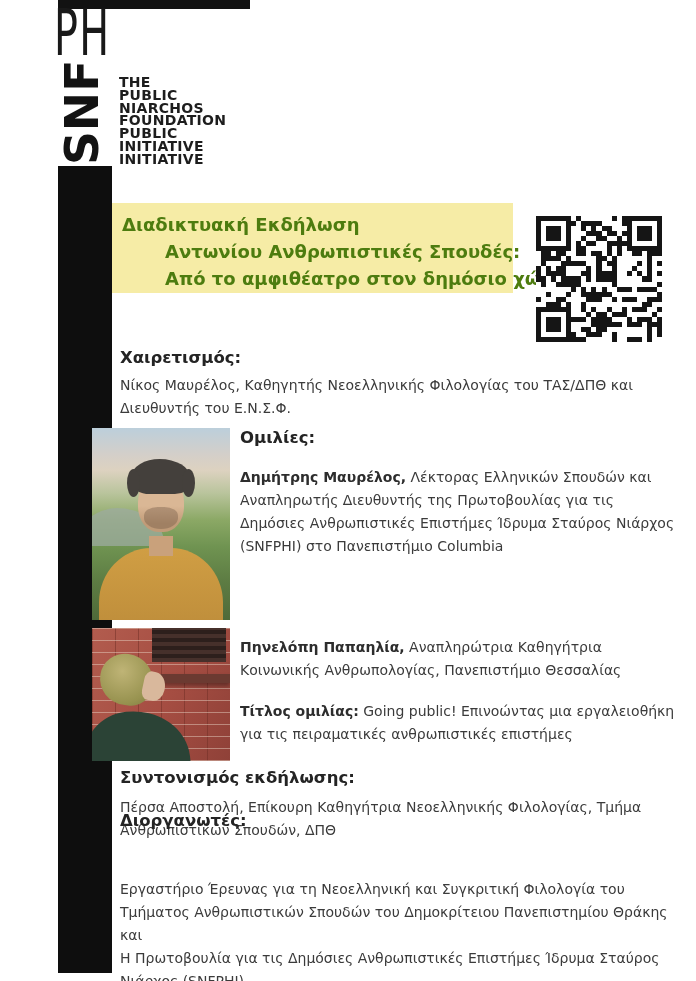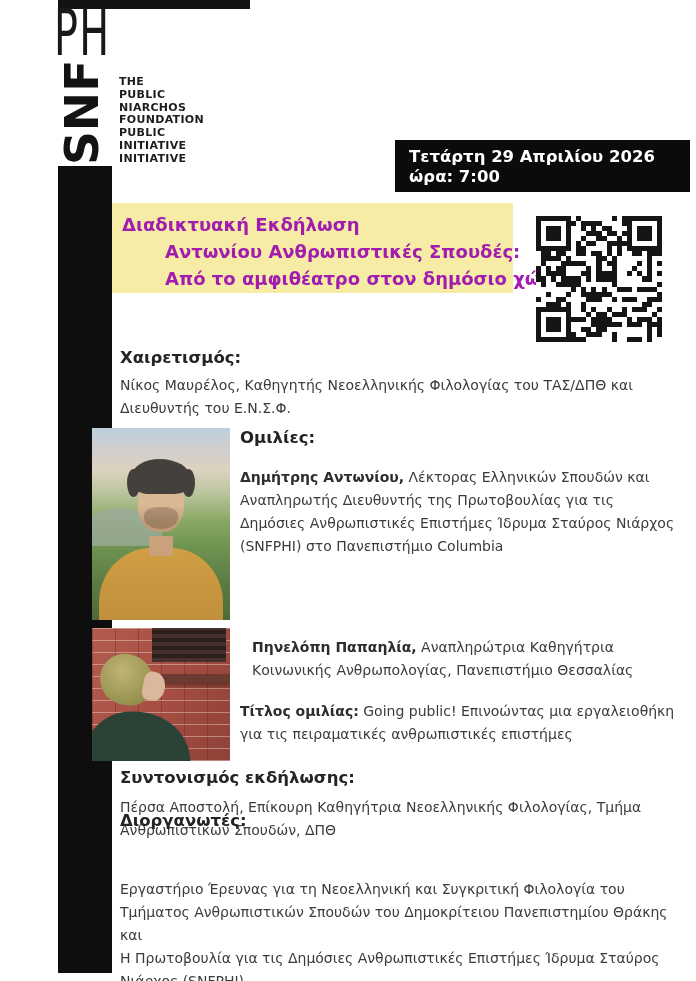--- a/index.html
+++ b/index.html
@@ -6,38 +6,38 @@
   body{font-family:"DejaVu Sans","Liberation Sans",sans-serif;}
   .poster{position:relative;width:696px;height:981px;background:#ffffff;overflow:hidden;margin:0 auto;}
 
   
   .logo-topbar{position:absolute;left:58px;top:0;width:192px;height:9px;background:#121212;}
   .logo-ph{position:absolute;left:54px;top:4px;font-size:64px;line-height:58px;font-weight:400;
            letter-spacing:2px;color:#191919;transform:scale(.62,1);transform-origin:top left;white-space:nowrap;}
   .logo-snf{position:absolute;left:56px;top:165px;width:100px;height:52px;transform:rotate(-90deg);
             transform-origin:0 0;font-size:47px;line-height:52px;font-weight:800;color:#131313;
             letter-spacing:0;text-align:center;white-space:nowrap;}
-  .logo-caption{position:absolute;left:119px;top:76px;font-size:11px;line-height:12.8px;
+  .logo-caption{position:absolute;left:119px;top:76px;font-size:14px;line-height:12.8px;
                 font-weight:700;letter-spacing:.3px;color:#1d1d1d;}
   .vbar{position:absolute;left:58px;top:166px;width:54px;height:807px;background:#0e0e0e;}
 
   
   .ensf{position:absolute;left:390px;top:47px;width:284px;height:72px;
         background:linear-gradient(180deg,#f8efcd 0%,#f3e6b4 55%,#eddca2 100%);
         text-align:right;padding:14px 12px 0 0;border-radius:2px;}
   .ensf .acr{font-size:21px;font-weight:700;letter-spacing:6px;line-height:25px;}
   .ensf .l{font-size:13.2px;font-weight:700;line-height:16px;}
 
   
   .date-box{position:absolute;left:395px;top:140px;width:281px;height:45px;background:#0b0b0b;
             color:#ffffff;padding:7px 0 0 14px;font-size:16.5px;font-weight:700;line-height:20px;}
 
   
   .title{position:absolute;left:112px;top:203px;width:401px;height:82px;padding-top:8px;}
-  .title .ln{font-size:18px;font-weight:700;line-height:27px;color:#a21caf;white-space:nowrap;}
+  .title .ln{font-size:18px;font-weight:700;line-height:27px;color:#4d7c0f;white-space:nowrap;}
   .title .i0{margin-left:10px;}
   .title .i1{margin-left:53px;}
 
   
   .qr{position:absolute;left:536px;top:216px;width:126px;height:126px;background:#ffffff;
       display:grid;grid-template-columns:repeat(25,1fr);grid-template-rows:repeat(25,1fr);}
   .qr > div{background:#151515;}
 
   
   .h{position:absolute;font-size:16.5px;font-weight:700;color:#242424;}
@@ -98,24 +98,20 @@
     <div>PUBLIC</div>
     <div>NIARCHOS</div>
     <div>FOUNDATION</div>
     <div>PUBLIC</div>
     <div>INITIATIVE</div>
     <div>INITIATIVE</div>
   </div>
   <div class="vbar"></div>
 
 
-  <div class="date-box">
-    <div>Τετάρτη 29 Απριλίου 2026</div>
-    <div>ώρα: 7:00</div>
-  </div>
 
   <div class="title" style="background:#f6eca6;">
     <div class="ln i0">Διαδικτυακή Εκδήλωση</div>
     <div class="ln i1">Αντωνίου Ανθρωπιστικές Σπουδές:</div>
     <div class="ln i1">Από το αμφιθέατρο στον δημόσιο χώρο</div>
   </div>
 
   <div class="qr" id="qr">
       <div style="grid-area: 1 / 1;"></div>
       <div style="grid-area: 1 / 2;"></div>
@@ -441,32 +437,32 @@
 
   <div class="photo p1">
     <div class="hillfar"></div>
     <div class="shirt"></div>
     <div class="neck"></div>
     <div class="head"></div>
     <div class="hair"></div>
   </div>
 
   <div class="p" style="left:240px;top:466px;width:436px;">
-    <span class="b">Δημήτρης Αντωνίου,</span><span> Λέκτορας Ελληνικών Σπουδών και Αναπληρωτής Διευθυντής της Πρωτοβουλίας για τις Δημόσιες Ανθρωπιστικές Επιστήμες Ίδρυμα Σταύρος Νιάρχος (SNFPHI) στο Πανεπιστήμιο Columbia</span>
+    <span class="b">Δημήτρης Μαυρέλος,</span><span> Λέκτορας Ελληνικών Σπουδών και Αναπληρωτής Διευθυντής της Πρωτοβουλίας για τις Δημόσιες Ανθρωπιστικές Επιστήμες Ίδρυμα Σταύρος Νιάρχος (SNFPHI) στο Πανεπιστήμιο Columbia</span>
   </div>
 
   <div class="photo p2">
     <div class="win"></div>
     <div class="sill"></div>
     <div class="body"></div>
     <div class="hair"></div>
     <div class="face"></div>
   </div>
 
-  <div class="p" style="left:252px;top:636px;width:440px;">
+  <div class="p" style="left:240px;top:636px;width:440px;">
     <span class="b">Πηνελόπη Παπαηλία,</span><span> Αναπληρώτρια Καθηγήτρια Κοινωνικής Ανθρωπολογίας, Πανεπιστήμιο Θεσσαλίας</span>
   </div>
   <div class="p" style="left:240px;top:700px;width:446px;">
     <span class="b">Τίτλος ομιλίας:</span><span> Going public! Επινοώντας μια εργαλειοθήκη για τις πειραματικές ανθρωπιστικές επιστήμες</span>
   </div>
 
   <div class="h" style="left:120px;top:768px;">Συντονισμός εκδήλωσης:</div>
   <div class="p" style="left:120px;top:796px;width:552px;">Πέρσα Αποστολή, Επίκουρη Καθηγήτρια Νεοελληνικής Φιλολογίας, Τμήμα Ανθρωπιστικών Σπουδών, ΔΠΘ</div>
 
   <div class="h" style="left:120px;top:811px;">Διοργανωτές:</div>

